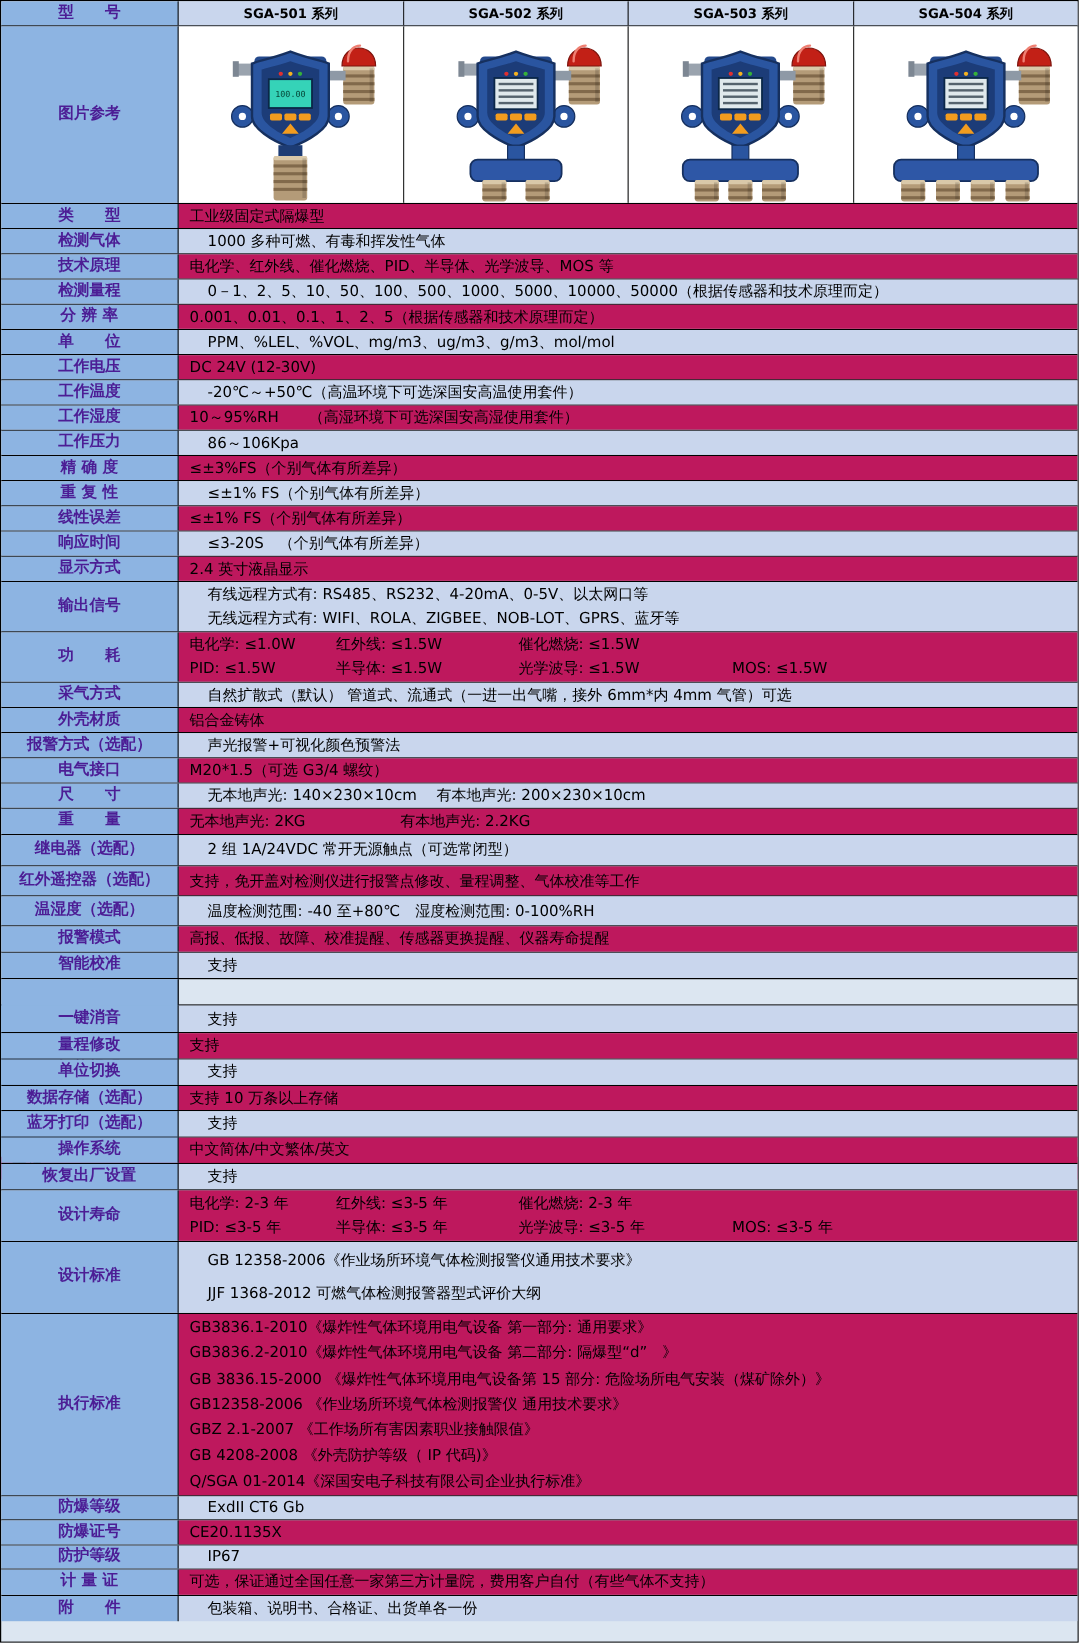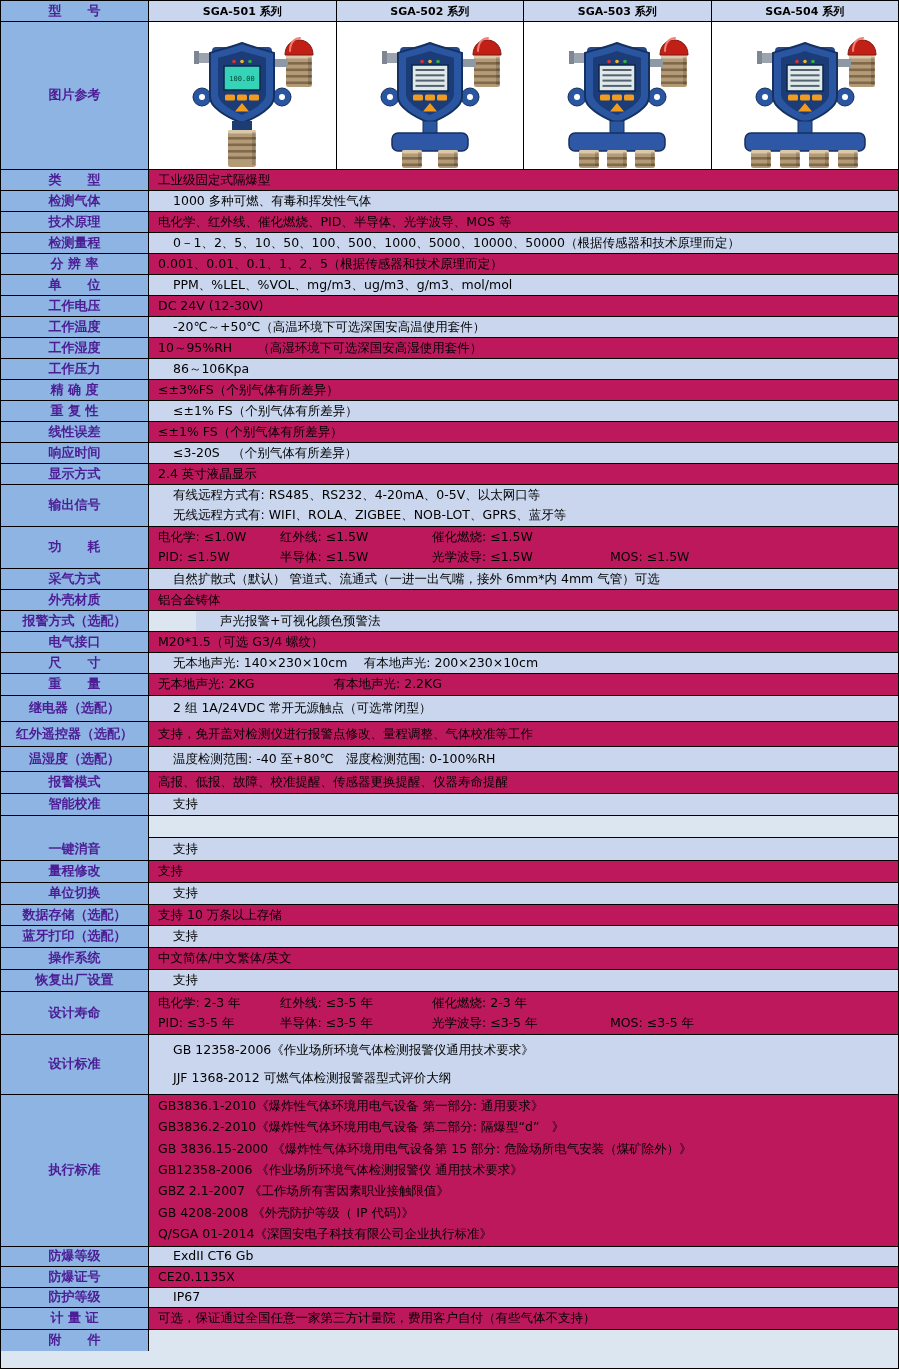--- a/index.html
+++ b/index.html
@@ -383,21 +383,21 @@
       <div class="value-cell band-b">
         <div class="value-line">自然扩散式（默认） 管道式、流通式（一进一出气嘴，接外 6mm*内 4mm 气管）可选</div>
       </div>
     </div>
     <div class="row" style="height: 21px;">
       <div class="label-cell">外壳材质</div>
       <div class="value-cell band-a">
         <div class="value-line">铝合金铸体</div>
       </div>
     </div>
-    <div class="row" style="height: 21px; gap: 47px;">
+    <div class="row" style="height: 21px;">
       <div class="label-cell">报警方式（选配）</div>
       <div class="value-cell band-b">
         <div class="value-line">声光报警+可视化颜色预警法</div>
       </div>
     </div>
     <div class="row" style="height: 21px;">
       <div class="label-cell">电气接口</div>
       <div class="value-cell band-a">
         <div class="value-line">M20*1.5（可选 G3/4 螺纹）</div>
       </div>
@@ -547,14 +547,17 @@
       </div>
     </div>
     <div class="row" style="height: 22px;">
       <div class="label-cell">计 量 证</div>
       <div class="value-cell band-a">
         <div class="value-line">可选，保证通过全国任意一家第三方计量院，费用客户自付（有些气体不支持）</div>
       </div>
     </div>
     <div class="row" style="height: 21px;">
       <div class="label-cell">附　　件</div>
+      <div class="value-cell band-b">
+        <div class="value-line">包装箱、说明书、合格证、出货单各一份</div>
+      </div>
     </div>
   </div>
 
 </body></html>

